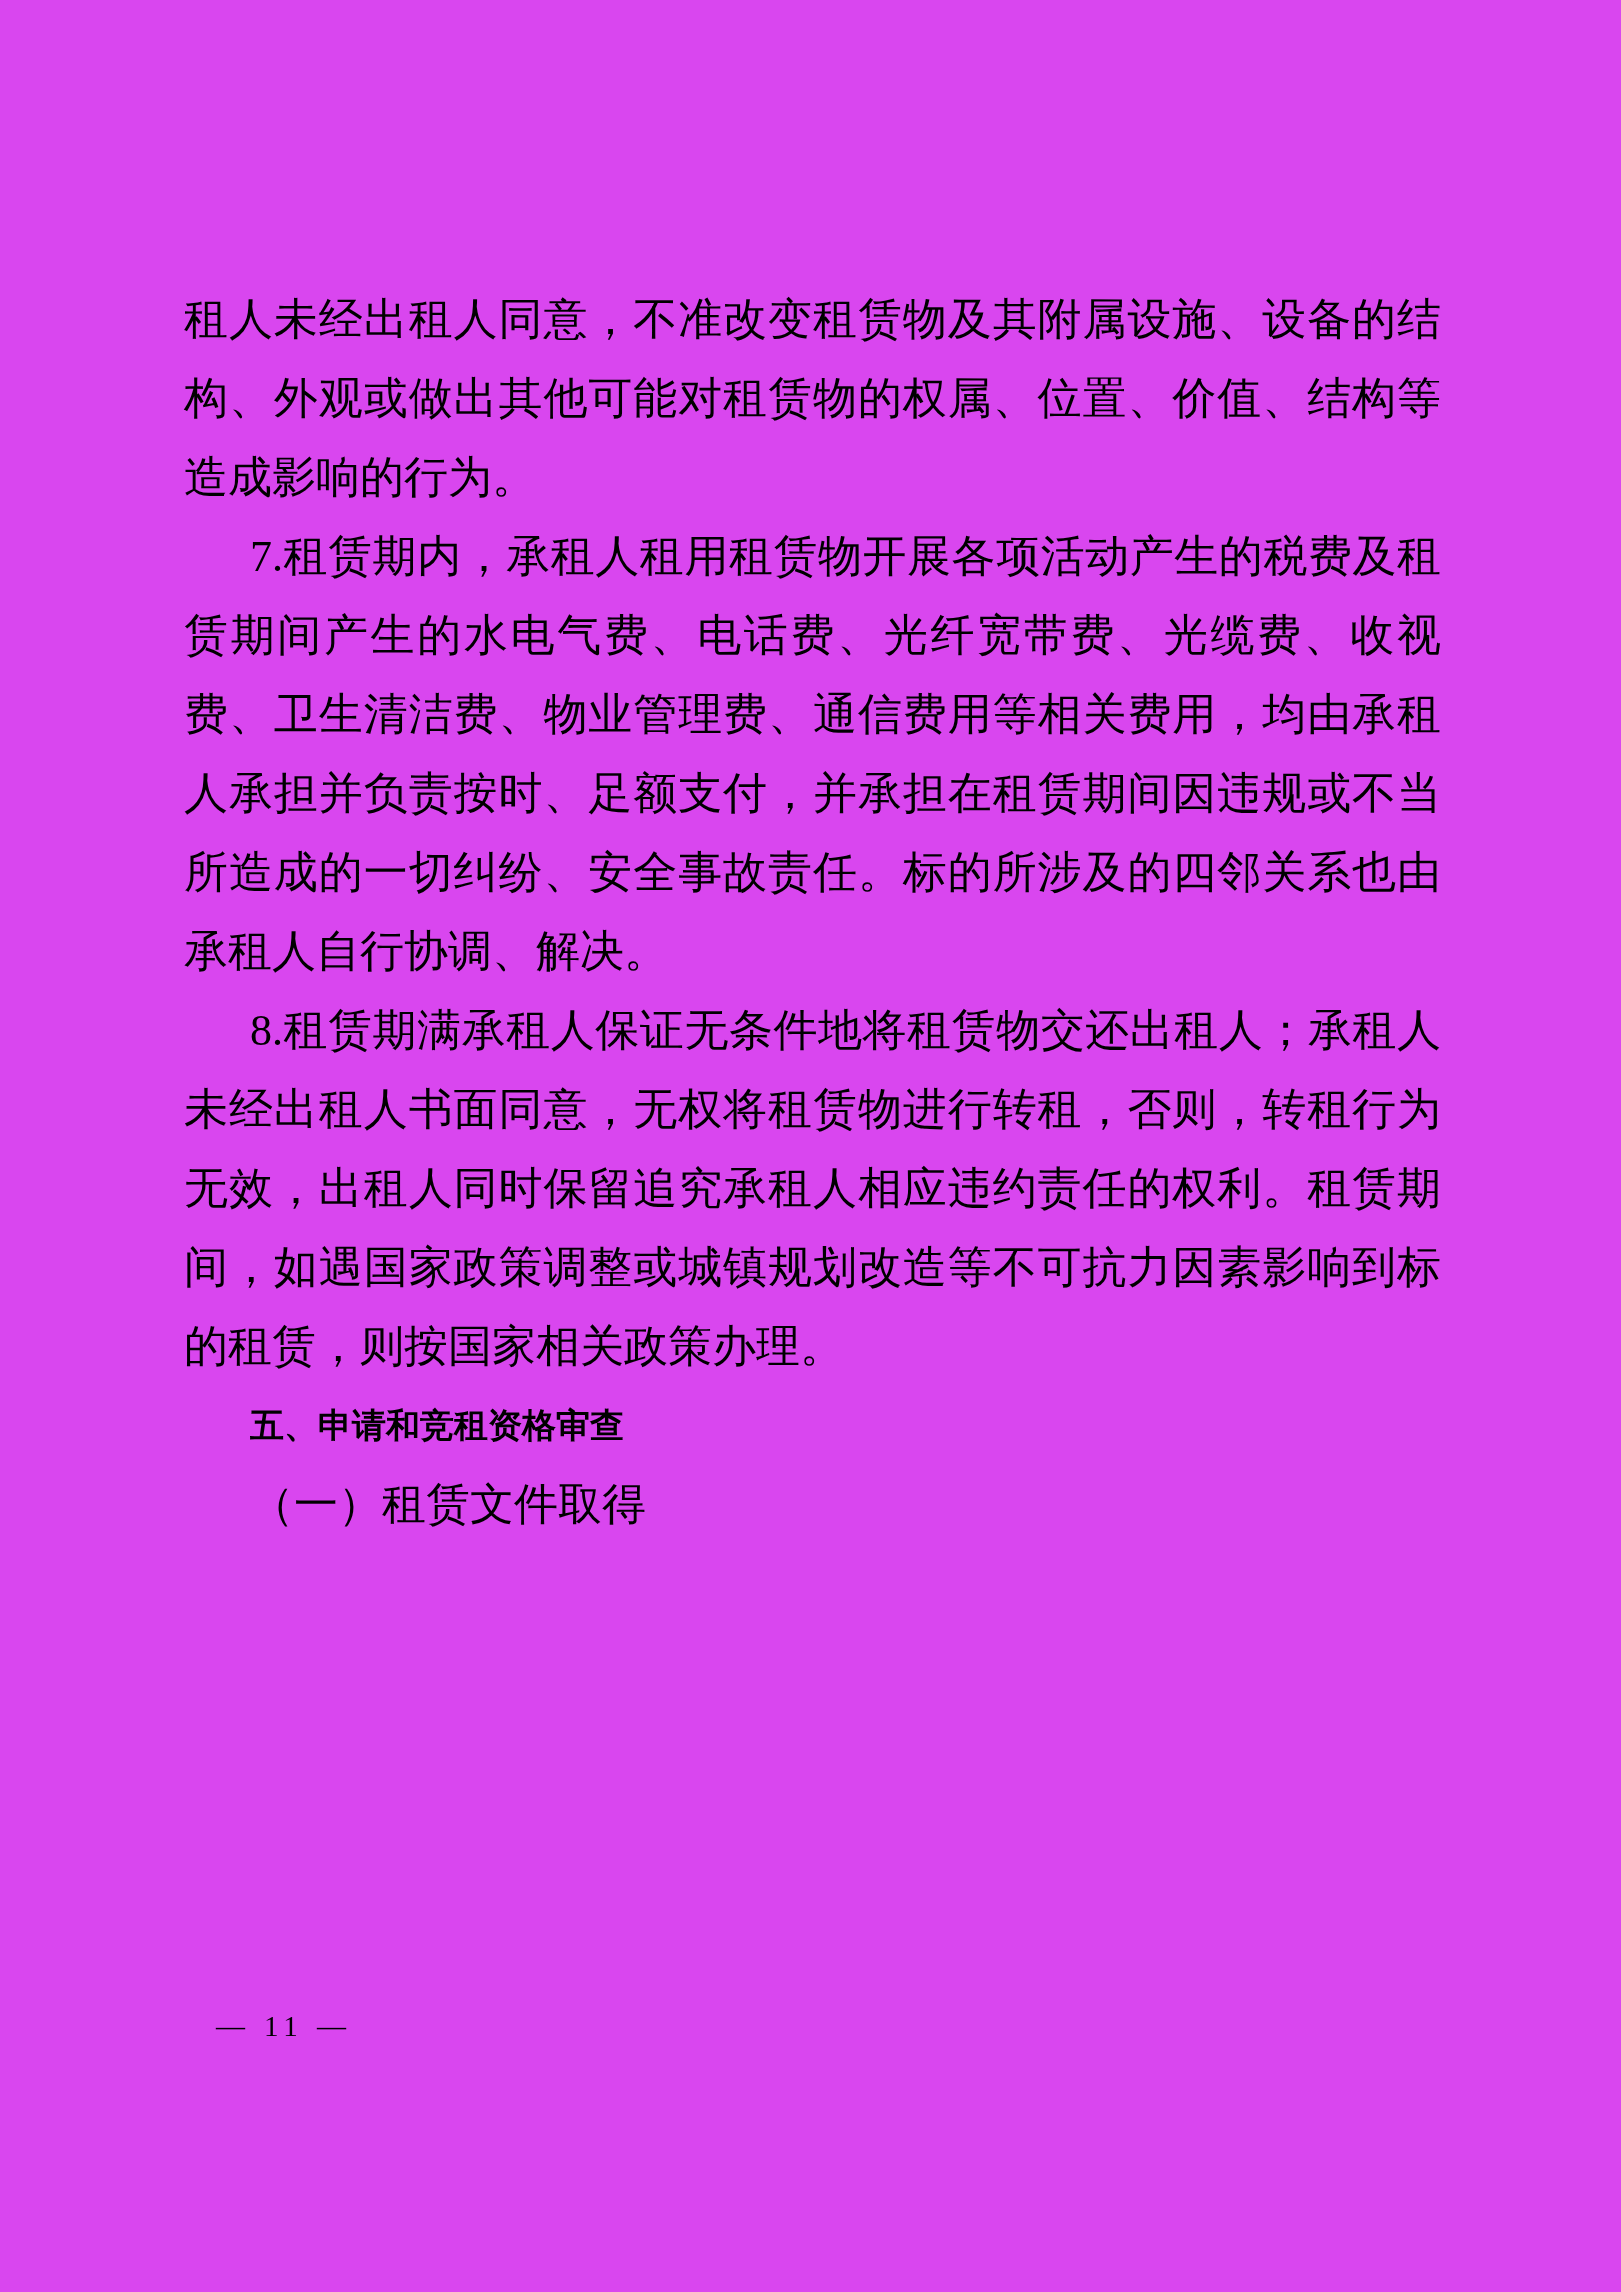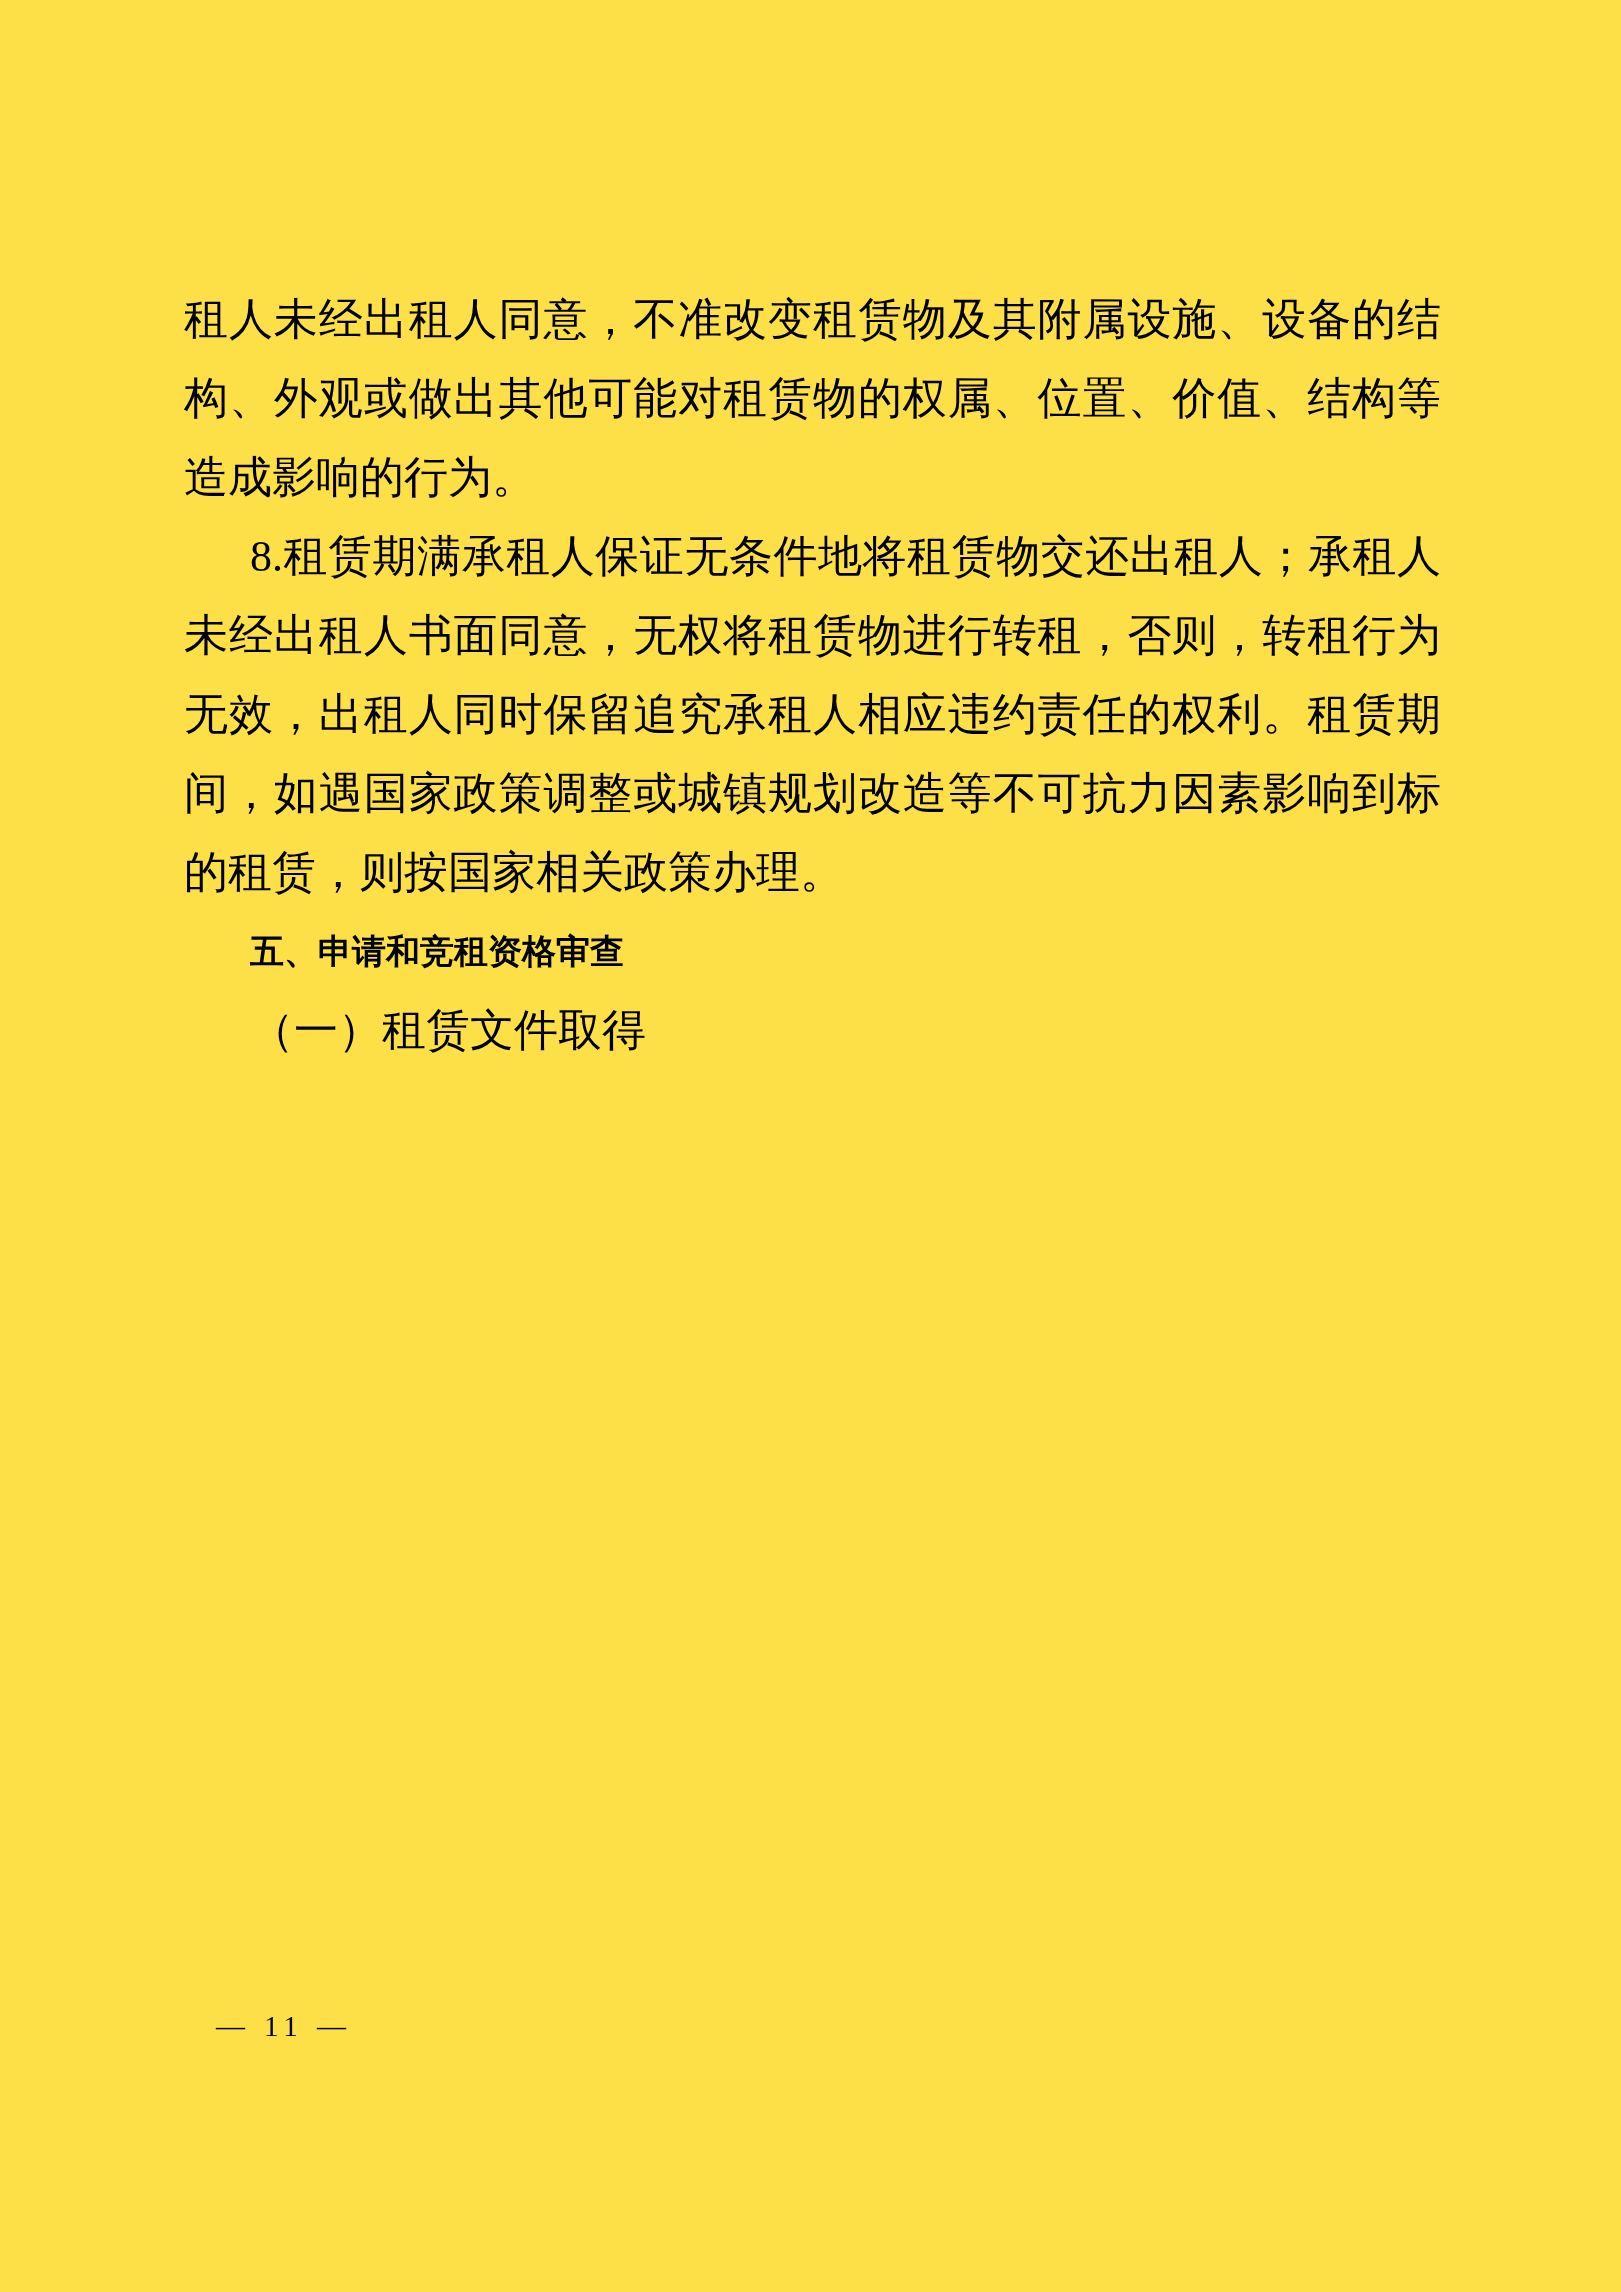--- a/index.html
+++ b/index.html
@@ -4,21 +4,21 @@
 <style>
   html, body {
     margin: 0;
     padding: 0;
     background: #ffffff;
   }
   .page {
     position: relative;
     width: 1621px;
     height: 2293px;
-    background: #fde047;
+    background: #d946ef;
     color: #000000;
     font-family: "Liberation Serif", "DejaVu Serif", serif;
     overflow: hidden;
   }
   .content {
     position: absolute;
     left: 184px;
     top: 280px;
     width: 1257px;
   }
@@ -56,19 +56,20 @@
     color: #000000;
     margin-left: 24px;
   }
 </style>
 </head>
 <body>
 
 <div class="page">
   <div class="content">
     <p class="para no-indent">租人未经出租人同意，不准改变租赁物及其附属设施、设备的结构、外观或做出其他可能对租赁物的权属、位置、价值、结构等造成影响的行为。</p>
+    <p class="para indent">7.租赁期内，承租人租用租赁物开展各项活动产生的税费及租赁期间产生的水电气费、电话费、光纤宽带费、光缆费、收视费、卫生清洁费、物业管理费、通信费用等相关费用，均由承租人承担并负责按时、足额支付，并承担在租赁期间因违规或不当所造成的一切纠纷、安全事故责任。标的所涉及的四邻关系也由承租人自行协调、解决。</p>
     <p class="para indent">8.租赁期满承租人保证无条件地将租赁物交还出租人；承租人未经出租人书面同意，无权将租赁物进行转租，否则，转租行为无效，出租人同时保留追究承租人相应违约责任的权利。租赁期间，如遇国家政策调整或城镇规划改造等不可抗力因素影响到标的租赁，则按国家相关政策办理。</p>
     <h2 class="section-heading">五、申请和竞租资格审查</h2>
     <p class="para indent subsection">（一）租赁文件取得</p>
   </div>
   <div class="footer">— 11 —</div>
 </div>
 
 
 </body></html>

